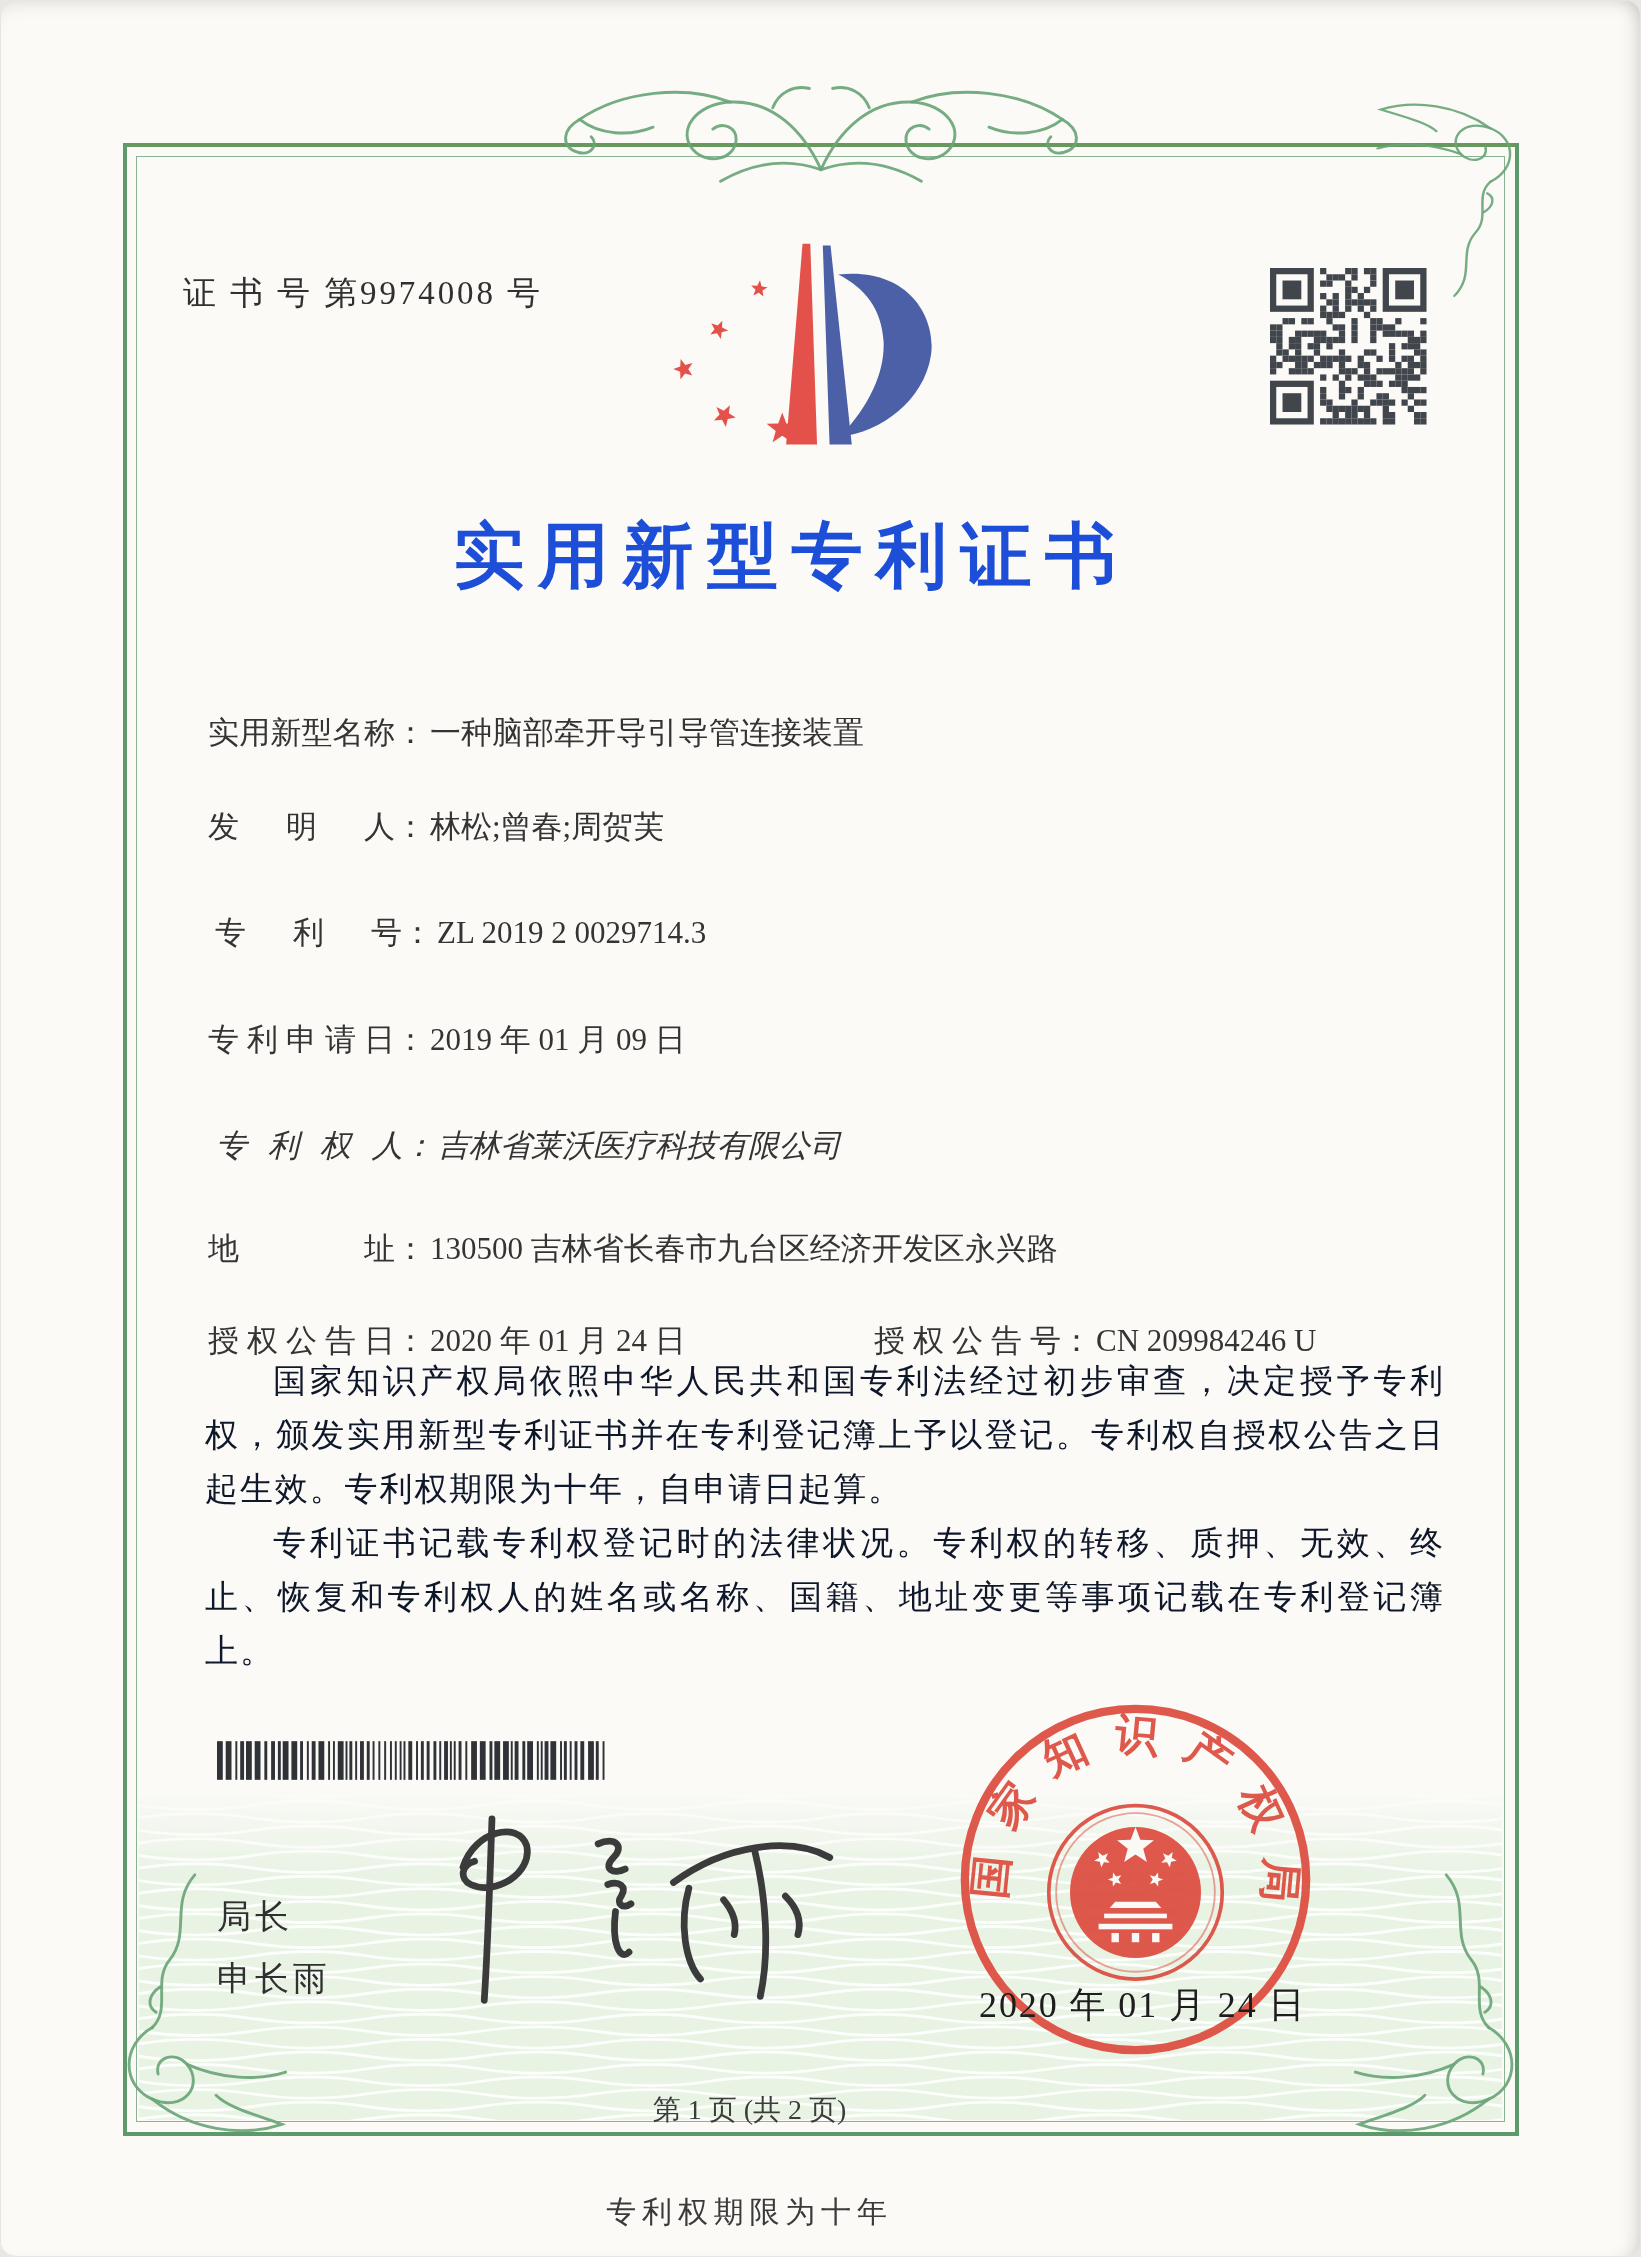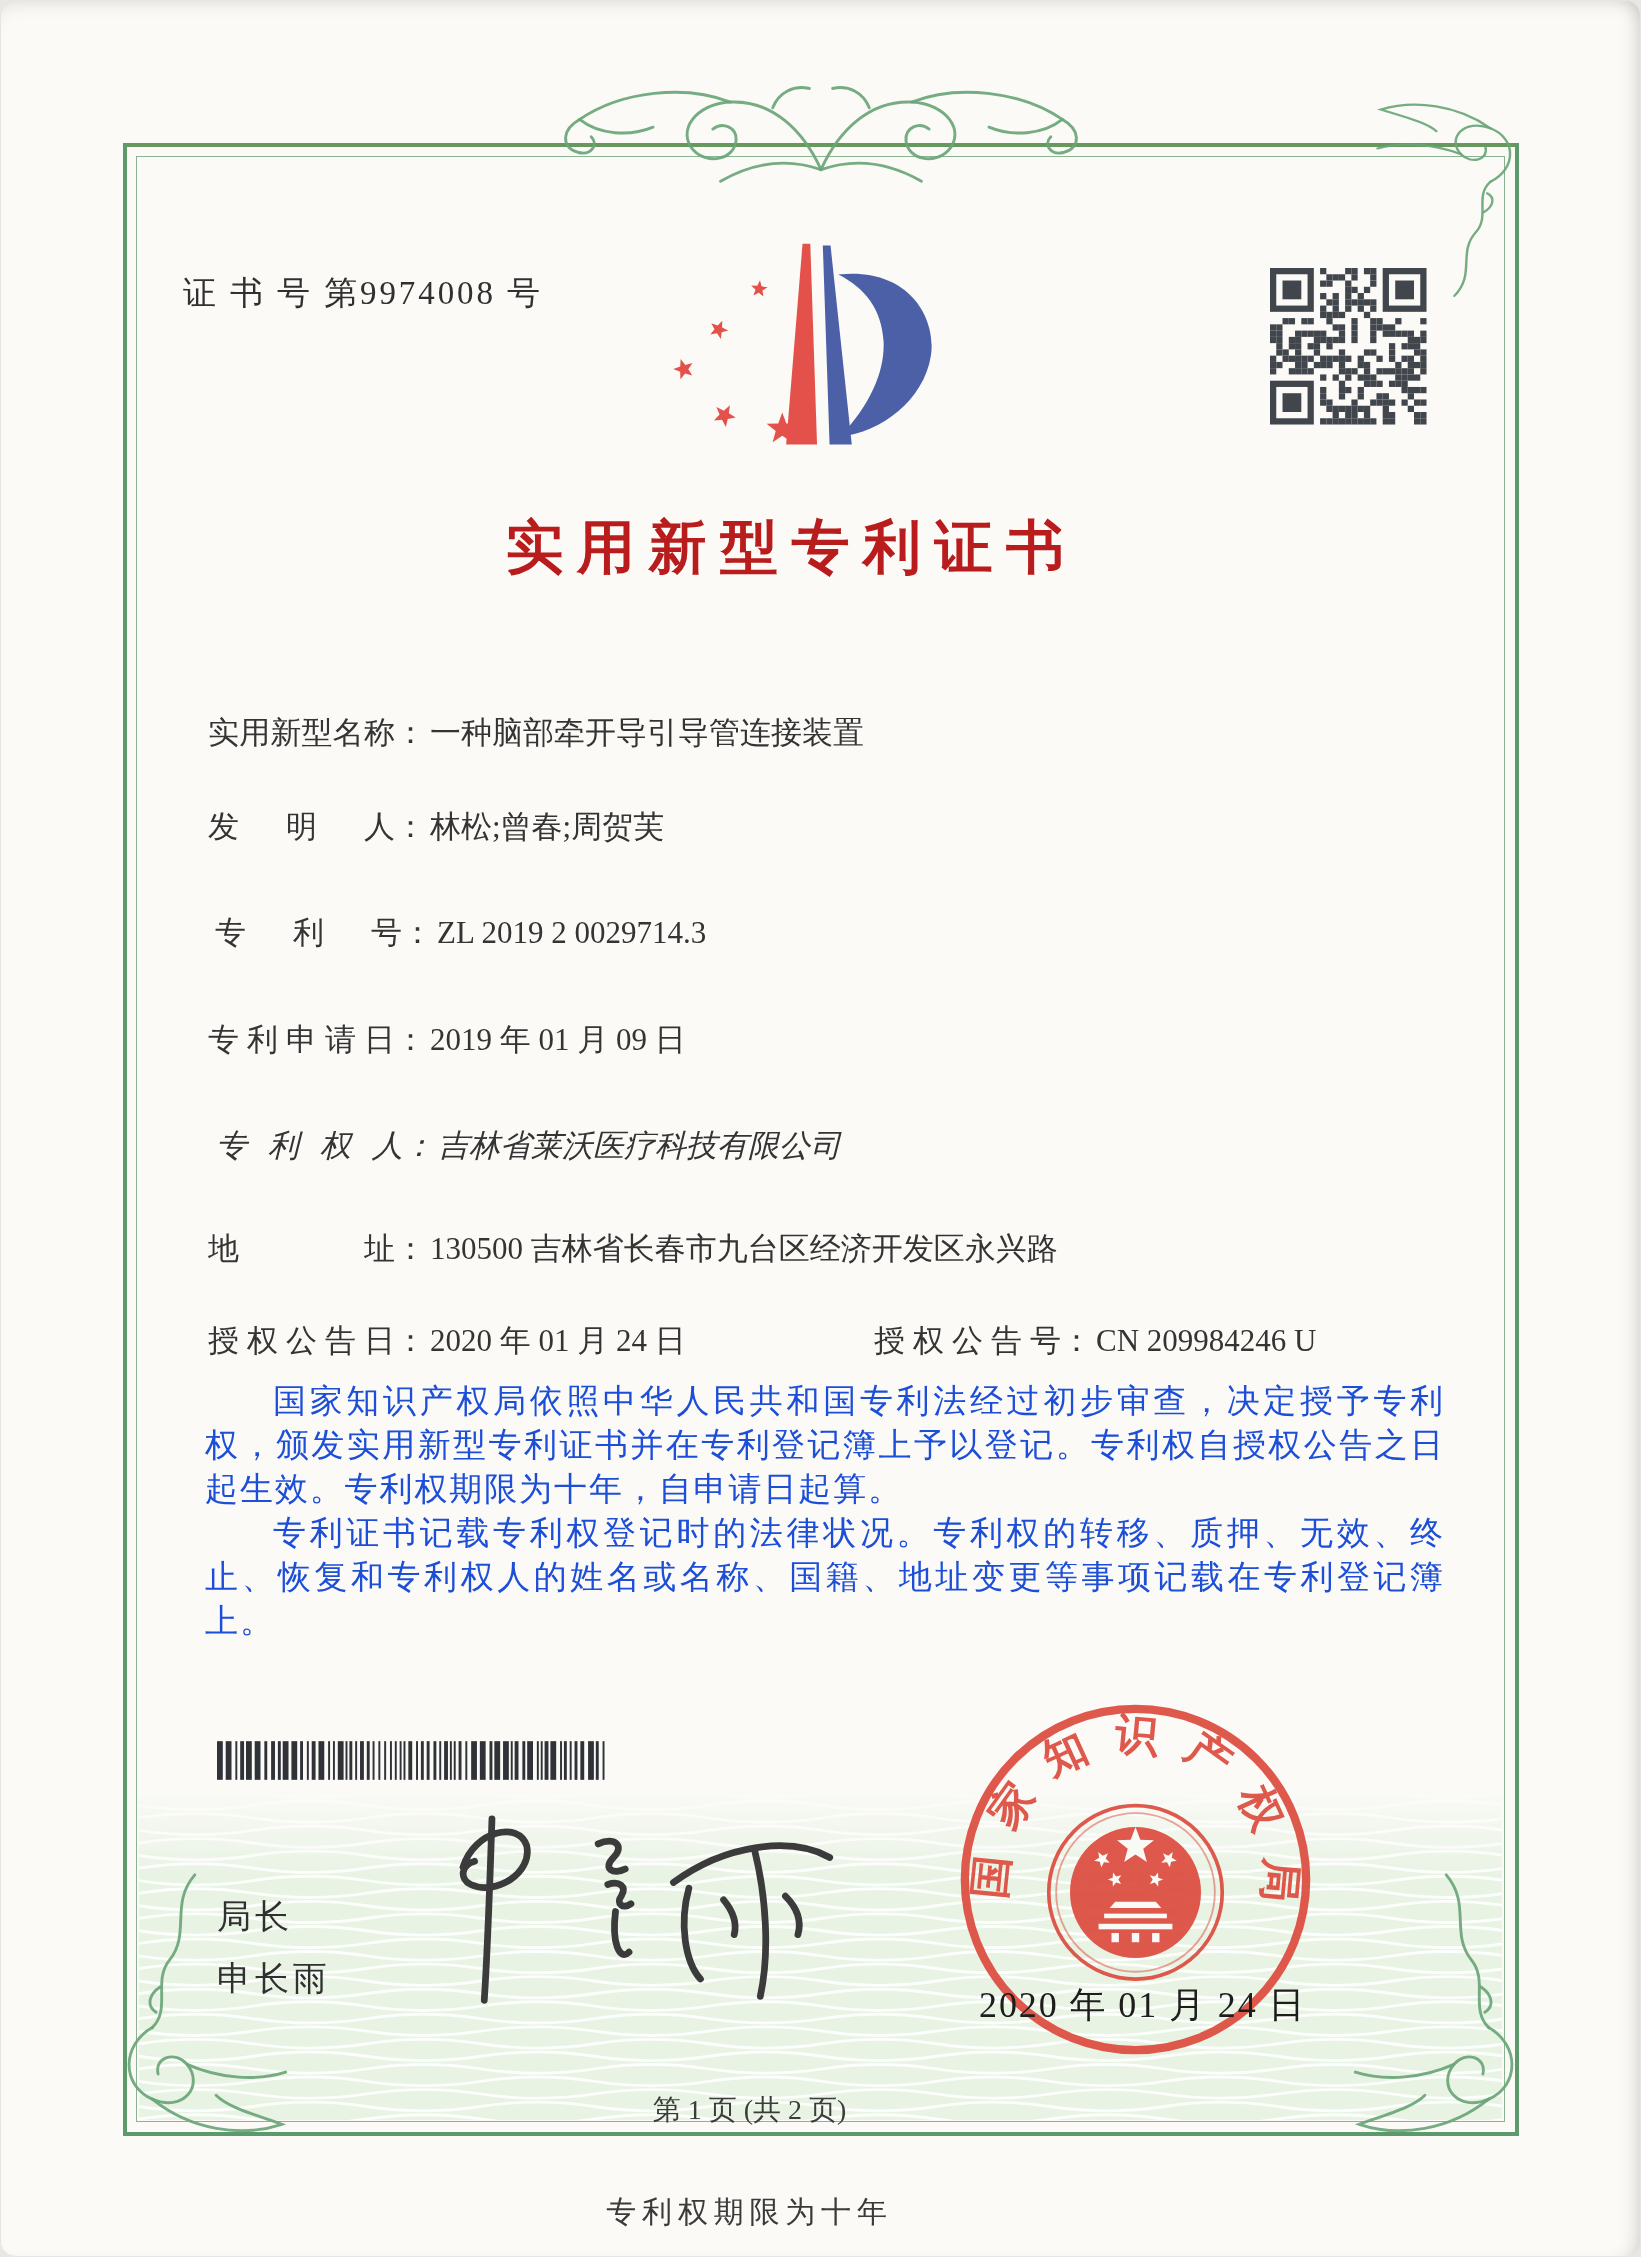--- a/index.html
+++ b/index.html
@@ -21,27 +21,27 @@
   
   .frame-outer{left:123px;top:143px;width:1396px;height:1993px;border:4.8px solid var(--border-green);
     border-top-color:#69985e;box-sizing:border-box;z-index:2;}
   .frame-inner{left:136px;top:156px;width:1369px;height:1966px;border:1.9px solid var(--inner-green);
     box-sizing:border-box;z-index:2;}
   svg{display:block;}
   .orn path{fill:none;stroke:var(--orn-green);stroke-width:3;stroke-linecap:round;opacity:.92;}
   .orn{z-index:3;}
   
   .certno{left:183px;top:271px;font-size:33px;letter-spacing:2.9px;z-index:4;}
-  .title{left:0;width:1583px;top:509px;text-align:center;font-size:58px;font-weight:700;
-    letter-spacing:13.5px;color:#b91c1c;z-index:4;}
+  .title{left:0;width:1583px;top:509px;text-align:center;font-size:71px;font-weight:700;
+    letter-spacing:13.5px;color:#1d4ed8;z-index:4;}
   .field{font-size:31px;white-space:nowrap;z-index:4;color:#343434;}
   .flabel{display:inline-block;width:187px;text-align:justify;text-align-last:justify;}
   .fcolon{display:inline-block;width:35px;}
-  .paras{left:205px;top:1354px;width:1240px;z-index:4;font-size:33px;line-height:44px;
-    letter-spacing:1.9px;text-align:justify;color:#1d4ed8;margin-top:25px;}
+  .paras{left:205px;top:1354px;width:1240px;z-index:4;font-size:33px;line-height:54px;
+    letter-spacing:1.9px;text-align:justify;color:#0f172a;}
   .paras p{margin:0;text-indent:68px;}
   .rank{left:217px;top:1894px;font-size:34px;letter-spacing:3.9px;z-index:4;}
   .rname{left:217px;top:1956px;font-size:34px;letter-spacing:3.9px;z-index:4;}
   .sealdate{left:979px;top:1981px;font-size:36px;letter-spacing:1.9px;z-index:6;color:#1d1d1d;}
   .pageinfo{left:126px;width:1247px;top:2091px;text-align:center;font-size:28px;z-index:4;color:#3c3c3c;}
   .backnote{left:126px;width:1247px;top:2192px;text-align:center;font-size:30px;letter-spacing:5.8px;z-index:4;color:#3a3a3a;}
   
   .waves{left:139px;top:1786px;z-index:1;}
   .wavefade{left:139px;top:1786px;width:1363px;height:92px;z-index:1;
     background:linear-gradient(#fbfaf7,rgba(251,250,247,0));}

